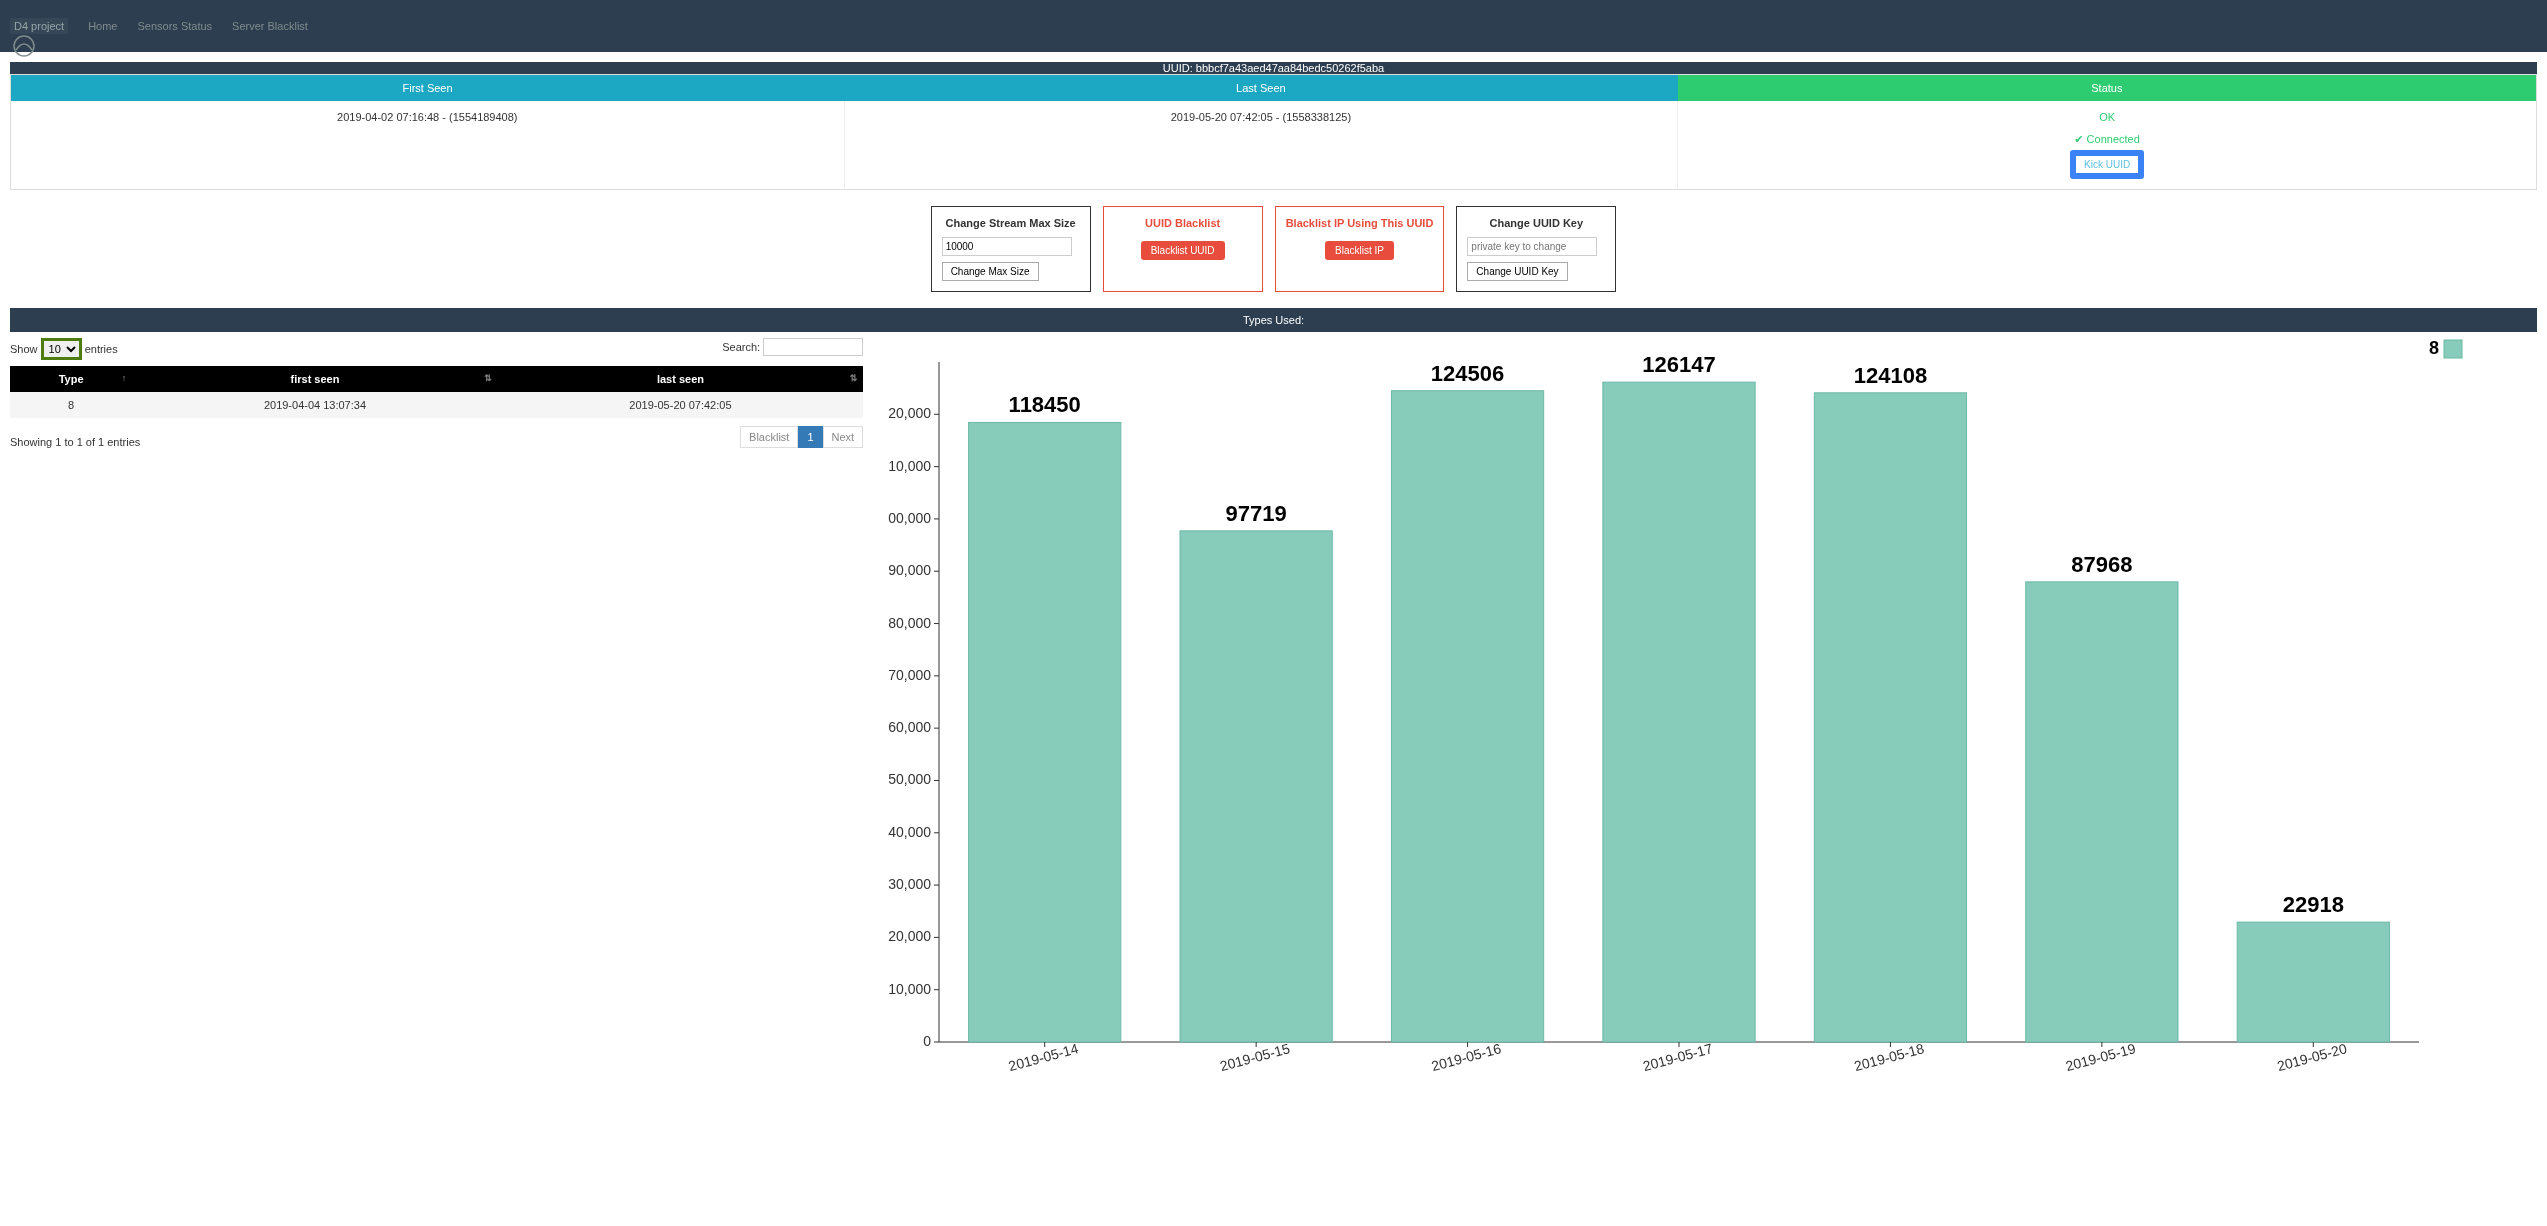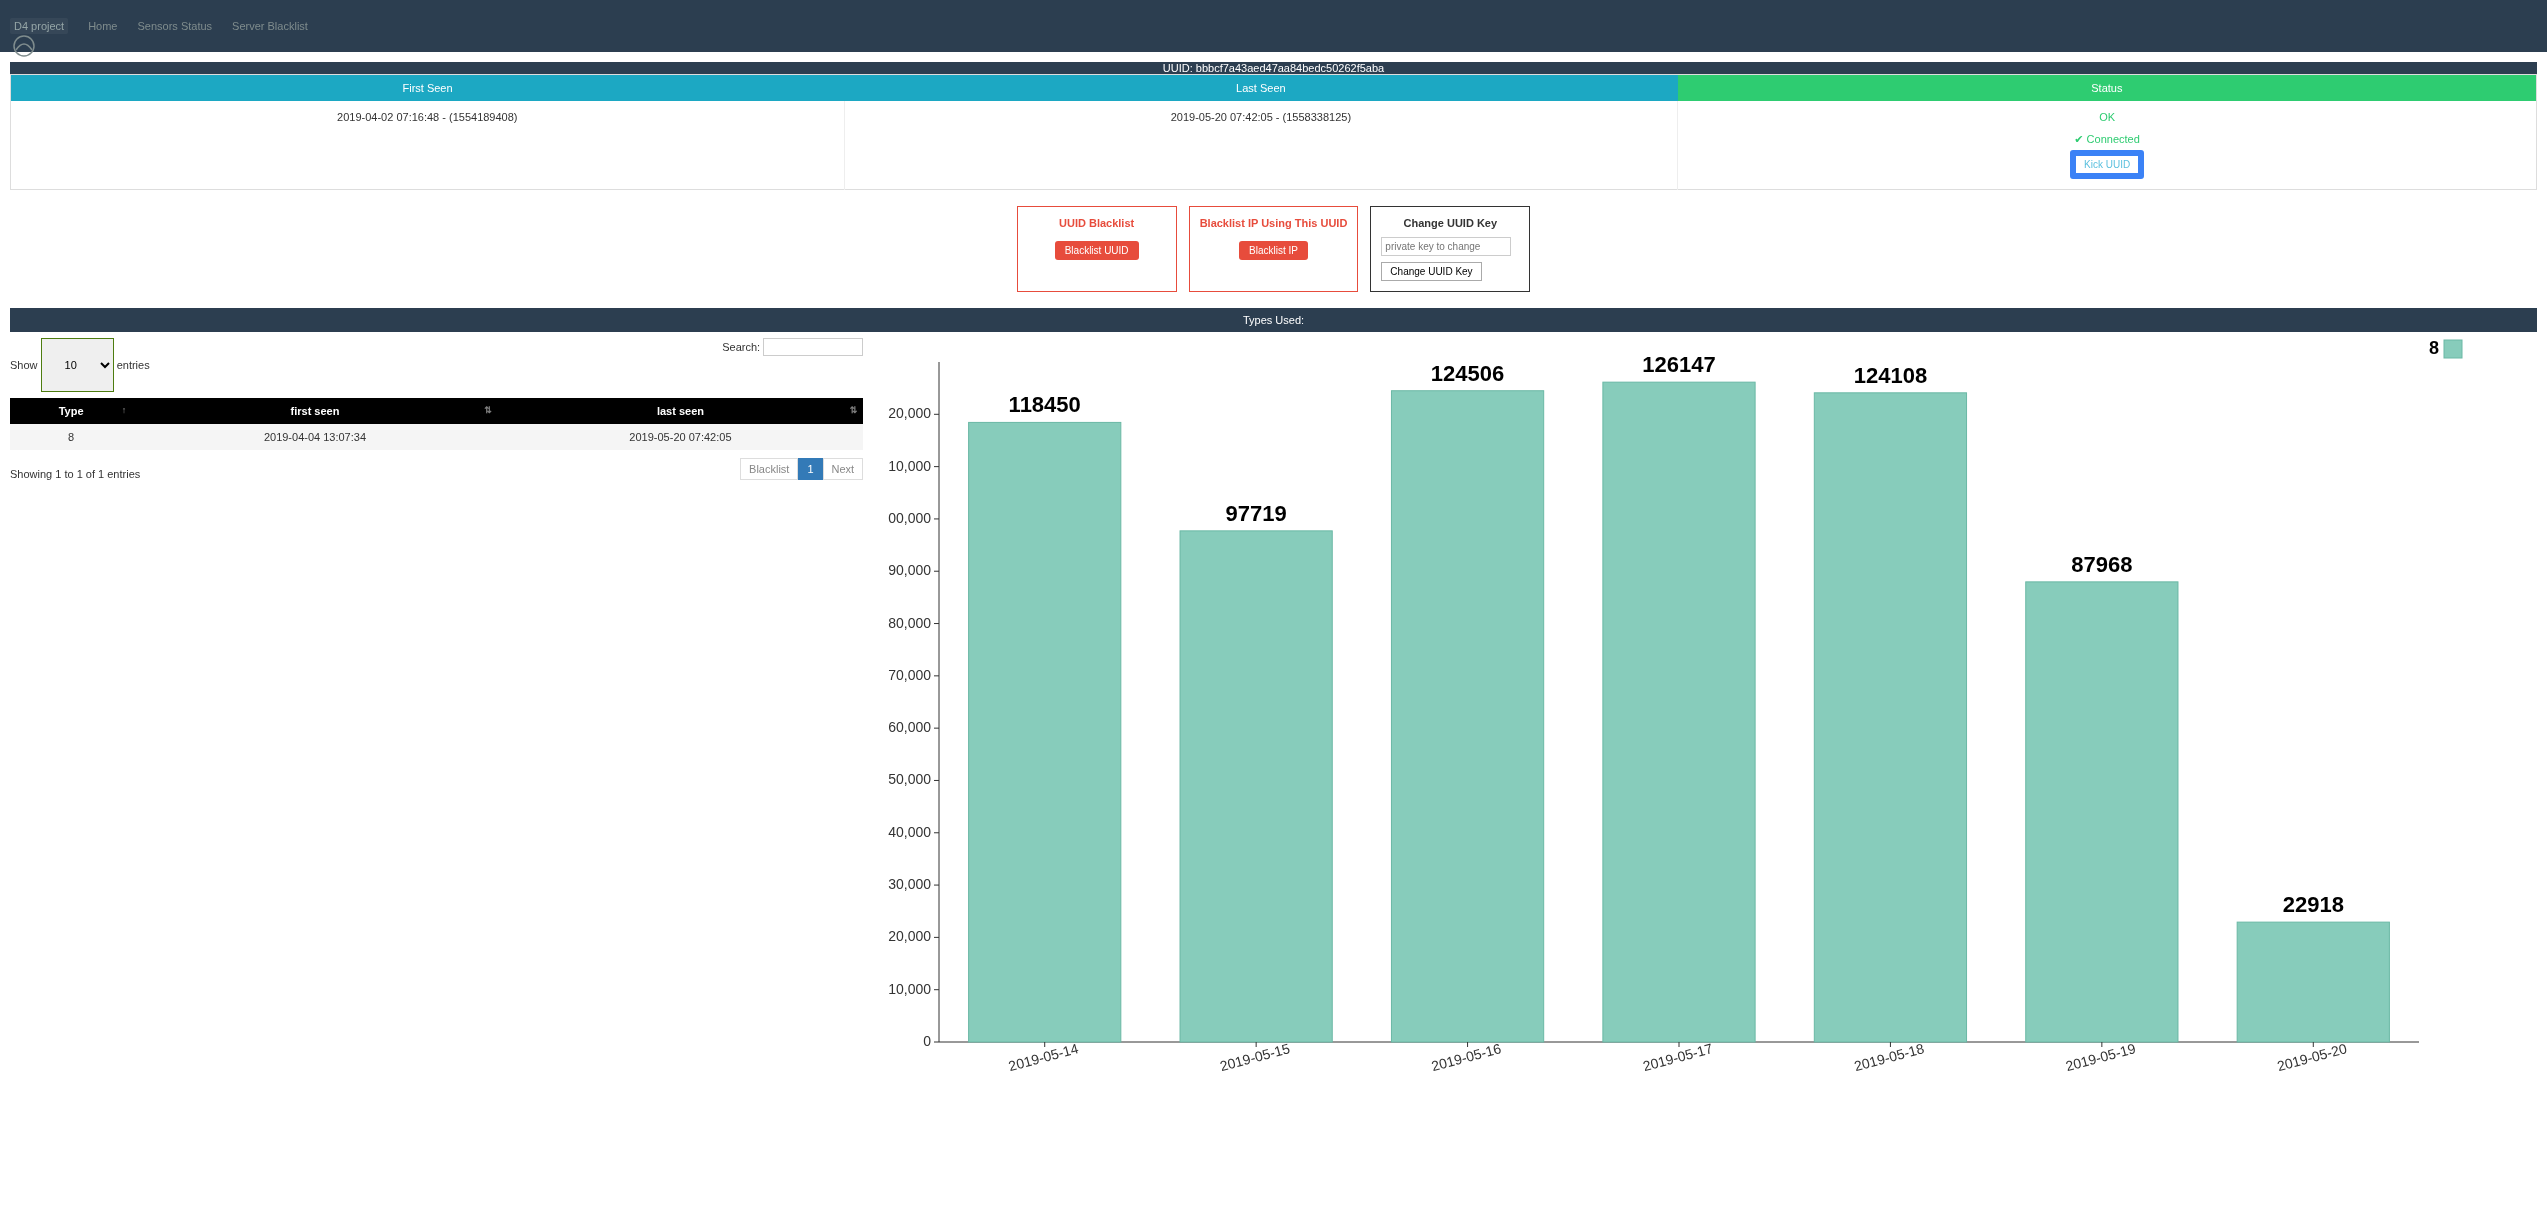--- a/index.html
+++ b/index.html
@@ -32,21 +32,21 @@
 .card .btn-gray { border: 1px solid #aaa; background: #fff; padding: 3px 8px; font-size: 10px; cursor: pointer; margin-top: 6px; display: block; }
 .card .btn-red { background: #e74c3c; color: #fff; border: none; padding: 4px 10px; font-size: 10px; cursor: pointer; display: block; margin: 12px auto; border-radius: 3px; }
 
 .types-bar { background: #2c3e50; color: #fff; text-align: center; padding: 6px; font-size: 11px; margin: 0 10px; }
 
 .content-row { display: flex; margin: 0 10px; gap: 0; }
 .table-section { width: 34%; padding-right: 6px; }
 .chart-section { width: 66%; position: relative; }
 
 .dt-controls { display: flex; justify-content: space-between; font-size: 11px; padding: 6px 0; }
-.dt-controls select { font-size: 11px; border: 1px solid #4d7c0f; padding: 19px; }
+.dt-controls select { font-size: 11px; border: 3px solid #4d7c0f; padding: 1px; }
 .dt-controls input { font-size: 11px; border: 1px solid #ccc; padding: 2px; width: 100px; }
 
 .data-table { width: 100%; border-collapse: collapse; }
 .data-table thead th { background: #000; color: #fff; padding: 7px; font-size: 11px; font-weight: bold; text-align: center; position: relative; }
 .data-table thead th .sort-icon { position: absolute; right: 6px; font-size: 9px; opacity: 0.5; }
 .data-table tbody td { padding: 7px; text-align: center; font-size: 11px; background: #f5f5f5; }
 
 .dt-footer { display: flex; justify-content: space-between; align-items: flex-end; font-size: 11px; padding: 8px 0; }
 .pagination { display: flex; }
 .pagination .pg-btn { border: 1px solid #ddd; padding: 4px 8px; font-size: 11px; cursor: pointer; background: #fff; color: #888; }
@@ -99,20 +99,25 @@
           <span>✔</span>
           <span>Connected</span>
         </span>
         <button class="kick-btn">Kick UUID</button>
       </td>
     </tr>
   </tbody>
 </table>
 
 <div class="cards-row">
+  <div class="card">
+    <div class="card-title">Change Stream Max Size</div>
+    <input type="number" value="10000" style="">
+    <button class="btn-gray">Change Max Size</button>
+  </div>
   <div class="card red-border">
     <div class="card-title red">UUID Blacklist</div>
     <button class="btn-red">Blacklist UUID</button>
   </div>
   <div class="card red-border">
     <div class="card-title red">Blacklist IP Using This UUID</div>
     <button class="btn-red">Blacklist IP</button>
   </div>
   <div class="card">
     <div class="card-title">Change UUID Key</div>

